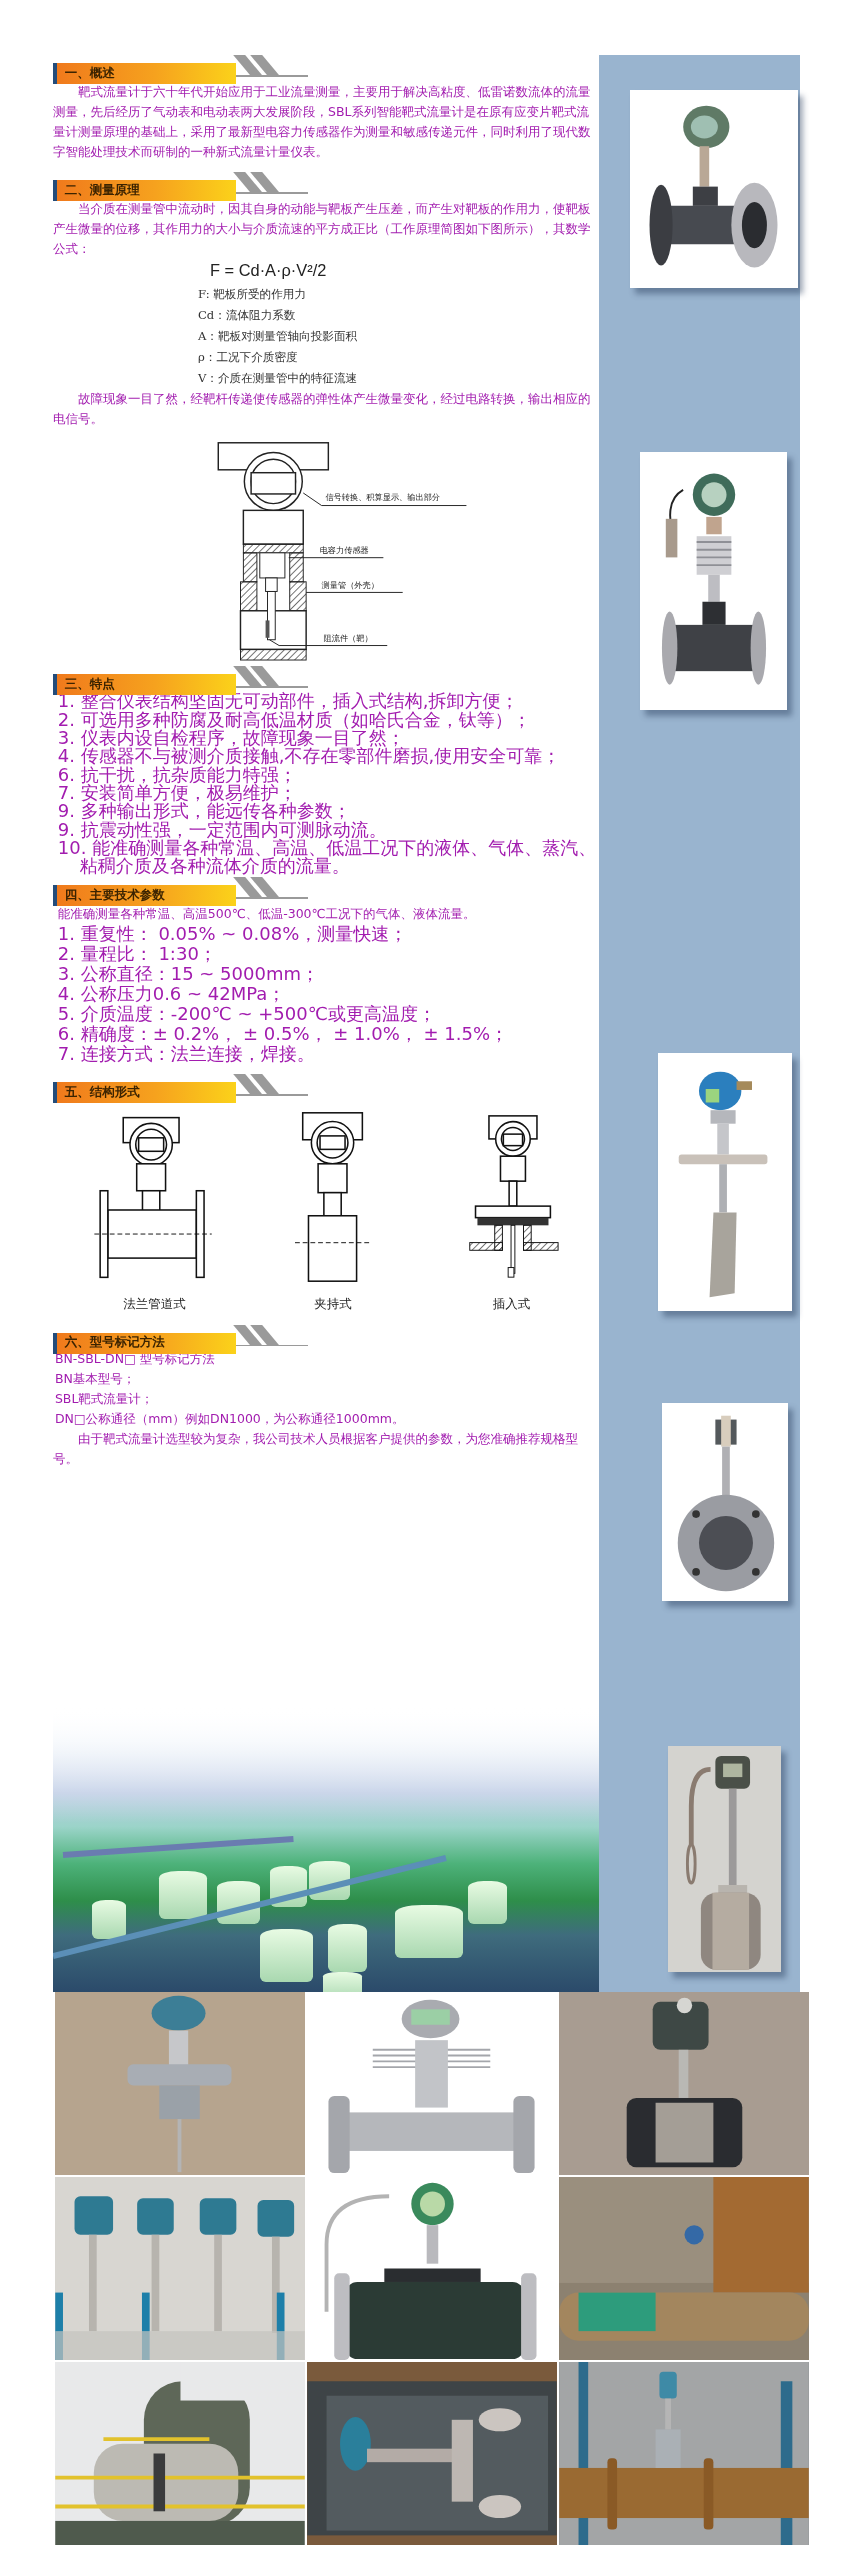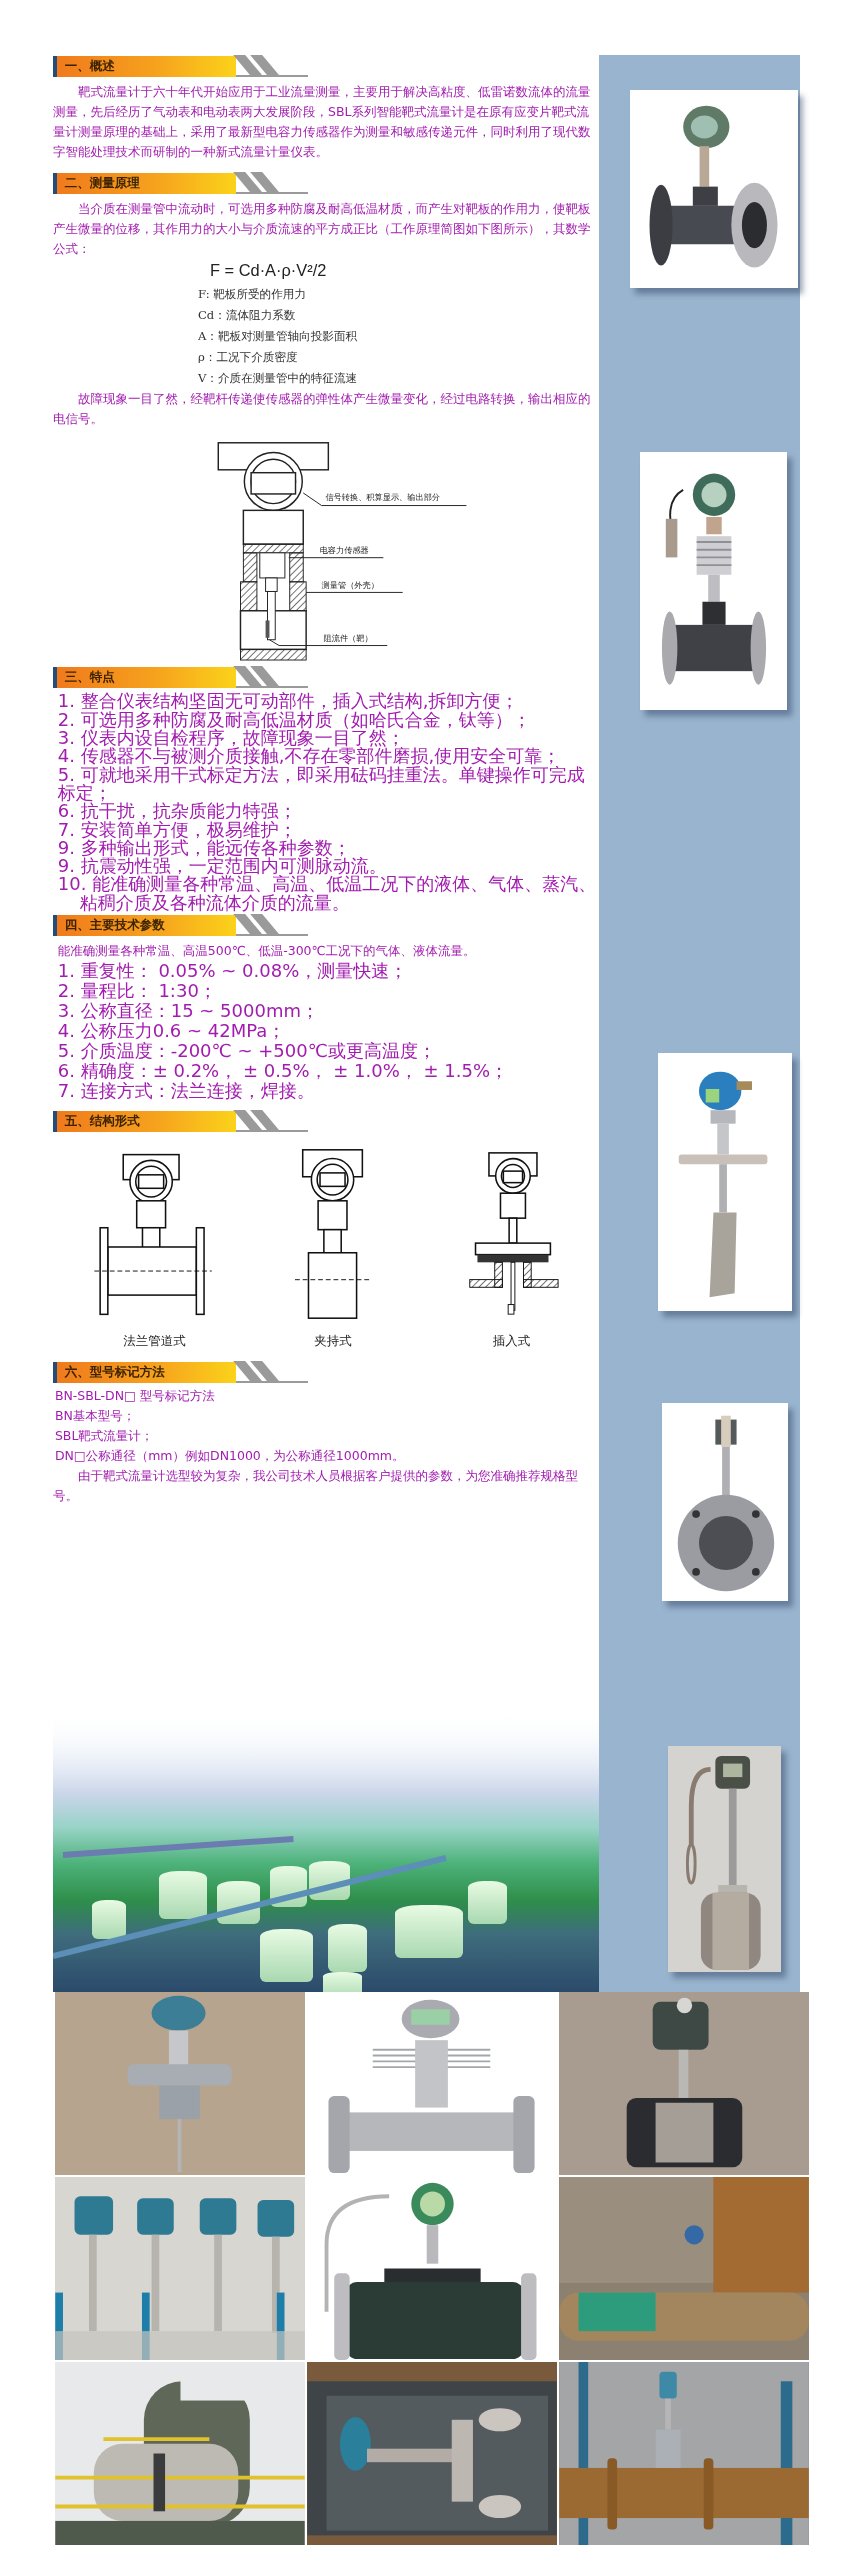--- a/index.html
+++ b/index.html
@@ -1,21 +1,21 @@
 <!DOCTYPE html>
 <html><head>
 <meta charset="utf-8">
 <style>
   * { box-sizing: border-box; margin: 0; padding: 0; }
   body { width: 868px; height: 2576px; background: #ffffff; position: relative; overflow: hidden;
          font-family: "DejaVu Sans", "Liberation Sans", sans-serif; color: #333; }
   .main { position: absolute; left: 53px; top: 55px; width: 546px; }
   .side { position: absolute; left: 599px; top: 55px; width: 201px; height: 1937px; background: #99b4cf; }
   .sec-head { position: relative; height: 21px; margin-left: 0; width: 260px; }
-  .sec-head .bar { position: absolute; left: 0; top: 1px; height: 21px; width: 183px;
+  .sec-head .bar { position: absolute; left: 0; top: 8px; height: 21px; width: 183px;
      background: linear-gradient(90deg, #f07a1c 0%, #f6a21e 55%, #fbd21a 100%);
      border-left: 4.8px solid #234c7a; }
   .sec-head .bar span { position: absolute; left: 7.7px; top: 1.9px; font-size: 12.5px; font-weight: bold; color: #3b2300; }
   .sec-head .stripe { position: absolute; top: 0; height: 21px; width: 11.6px; background: #9a9a9a; transform: skewX(40deg); }
   .sec-head .line { position: absolute; left: 183px; top: 20px; width: 72px; height: 1.9px; background: #9a9a9a; }
   p, li, .line-txt { font-size: 12.5px; line-height: 20px; color: #a21caf; }
   .indent { text-indent: 2em; }
   .formula { font-family: "Liberation Sans", sans-serif; font-size: 16.4px; text-align: left; padding-left: 157px; margin: 1.9px 0 3.9px; color: #222; }
   .vars { padding-left: 145px; }
   .vars div { font-family: "DejaVu Serif", serif; font-size: 11.6px; line-height: 21px; color: #333; }
@@ -128,21 +128,21 @@
   <p class="indent" style="margin-top:5.8px;">靶式流量计于六十年代开始应用于工业流量测量，主要用于解决高粘度、低雷诺数流体的流量测量，先后经历了气动表和电动表两大发展阶段，SBL系列智能靶式流量计是在原有应变片靶式流量计测量原理的基础上，采用了最新型电容力传感器作为测量和敏感传递元件，同时利用了现代数字智能处理技术而研制的一种新式流量计量仪表。</p>
 
   <div class="sec-head" style="margin-top:10.6px;">
     <div class="bar">
         <span>二、测量原理</span>
       </div>
     <div class="stripe" style="left:189px;"></div>
       <div class="stripe" style="left:206px;"></div>
       <div class="line"></div>
   </div>
-  <p class="indent" style="margin-top:5.8px;">当介质在测量管中流动时，可选用多种防腐及耐高低温材质，而产生对靶板的作用力，使靶板产生微量的位移，其作用力的大小与介质流速的平方成正比（工作原理简图如下图所示），其数学公式：</p>
+  <p class="indent" style="margin-top:5.8px;">当介质在测量管中流动时，因其自身的动能与靶板产生压差，而产生对靶板的作用力，使靶板产生微量的位移，其作用力的大小与介质流速的平方成正比（工作原理简图如下图所示），其数学公式：</p>
   <div class="formula">F = Cd·A·ρ·V²/2</div>
   <div class="vars">
     <div>F:  靶板所受的作用力</div>
     <div>Cd：流体阻力系数</div>
     <div>A：靶板对测量管轴向投影面积</div>
     <div>ρ：工况下介质密度</div>
     <div>V：介质在测量管中的特征流速</div>
   </div>
   <p class="indent">故障现象一目了然，经靶杆传递使传感器的弹性体产生微量变化，经过电路转换，输出相应的电信号。</p>
 
@@ -188,21 +188,20 @@
       </div>
     <div class="stripe" style="left:189px;"></div>
       <div class="stripe" style="left:206px;"></div>
       <div class="line"></div>
   </div>
   <ol class="list" style="margin-top:5.8px;">
     <li>1. 整合仪表结构坚固无可动部件，插入式结构,拆卸方便；</li>
     <li>2. 可选用多种防腐及耐高低温材质（如哈氏合金，钛等）；</li>
     <li>3. 仪表内设自检程序，故障现象一目了然；</li>
     <li>4. 传感器不与被测介质接触,不存在零部件磨损,使用安全可靠；</li>
-    <li>5. 可就地采用干式标定方法，即采用砝码挂重法。单键操作可完成标定；</li>
     <li>6. 抗干扰，抗杂质能力特强；</li>
     <li>7. 安装简单方便，极易维护；</li>
     <li>9. 多种输出形式，能远传各种参数；</li>
     <li>9. 抗震动性强，一定范围内可测脉动流。</li>
     <li class="wrap">10. 能准确测量各种常温、高温、低温工况下的液体、气体、蒸汽、粘稠介质及各种流体介质的流量。</li>
   </ol>
 
   <div class="sec-head" style="margin-top:1.9px;">
     <div class="bar">
         <span>四、主要技术参数</span>

